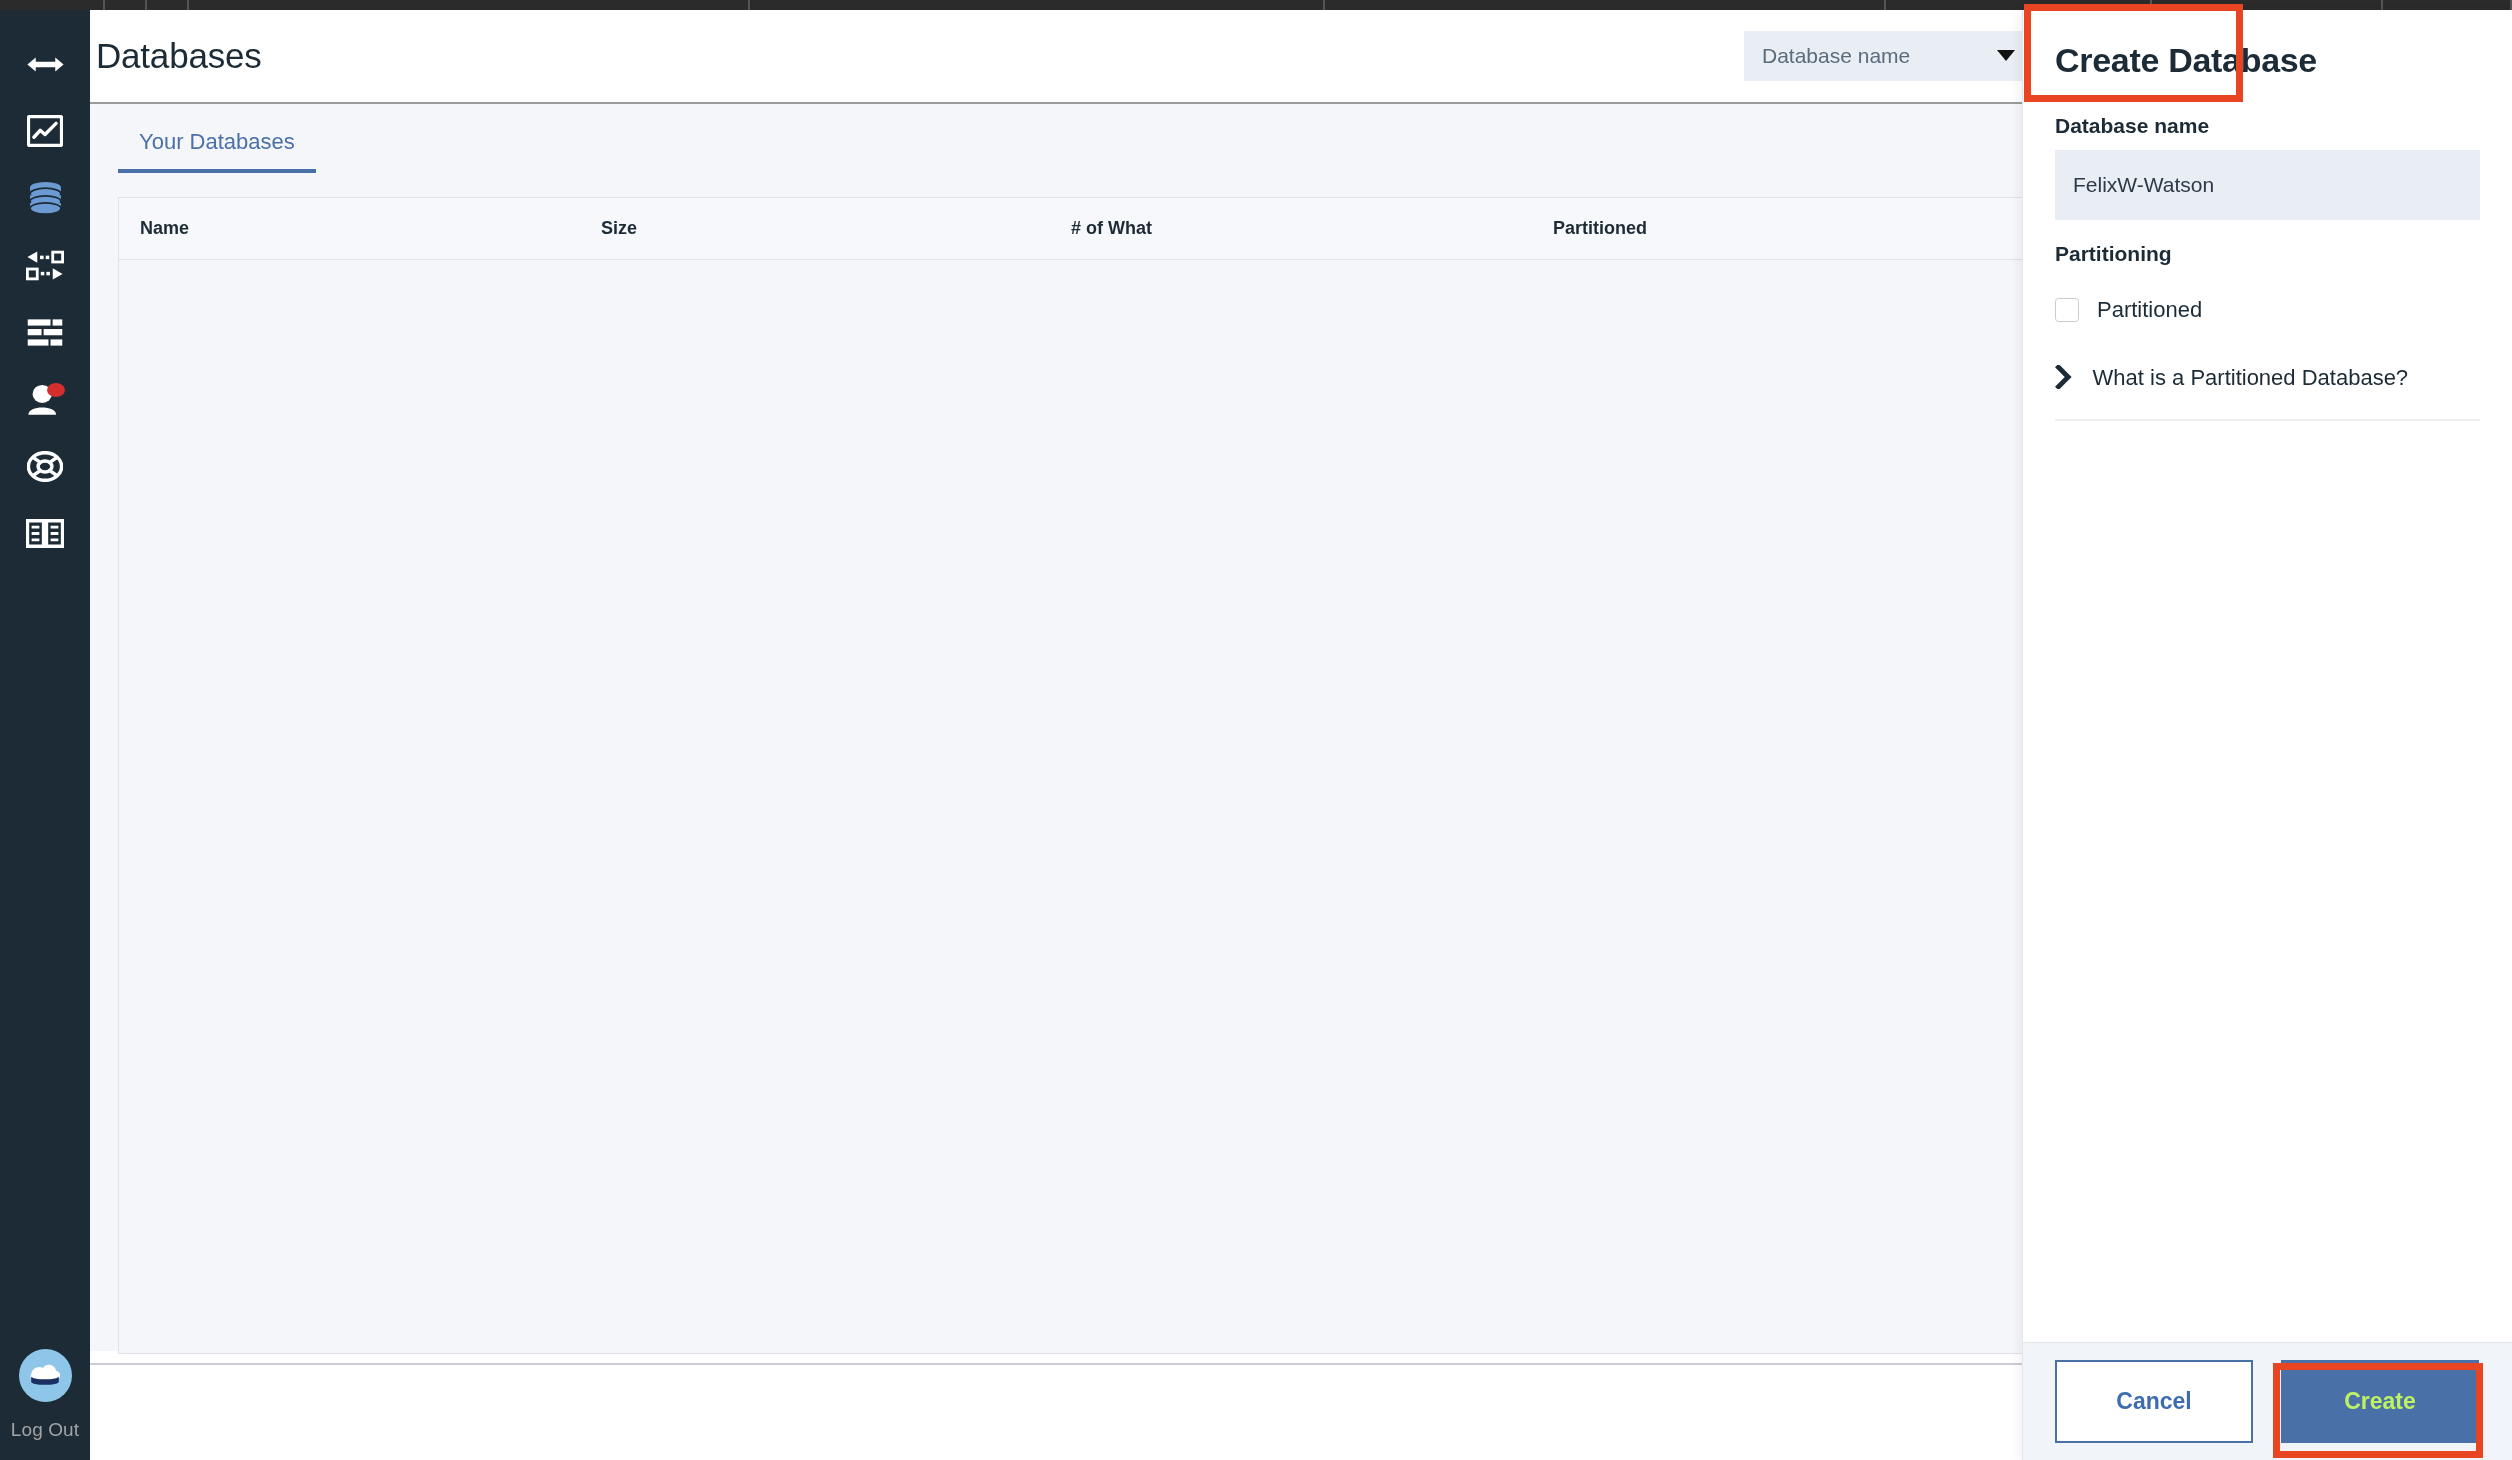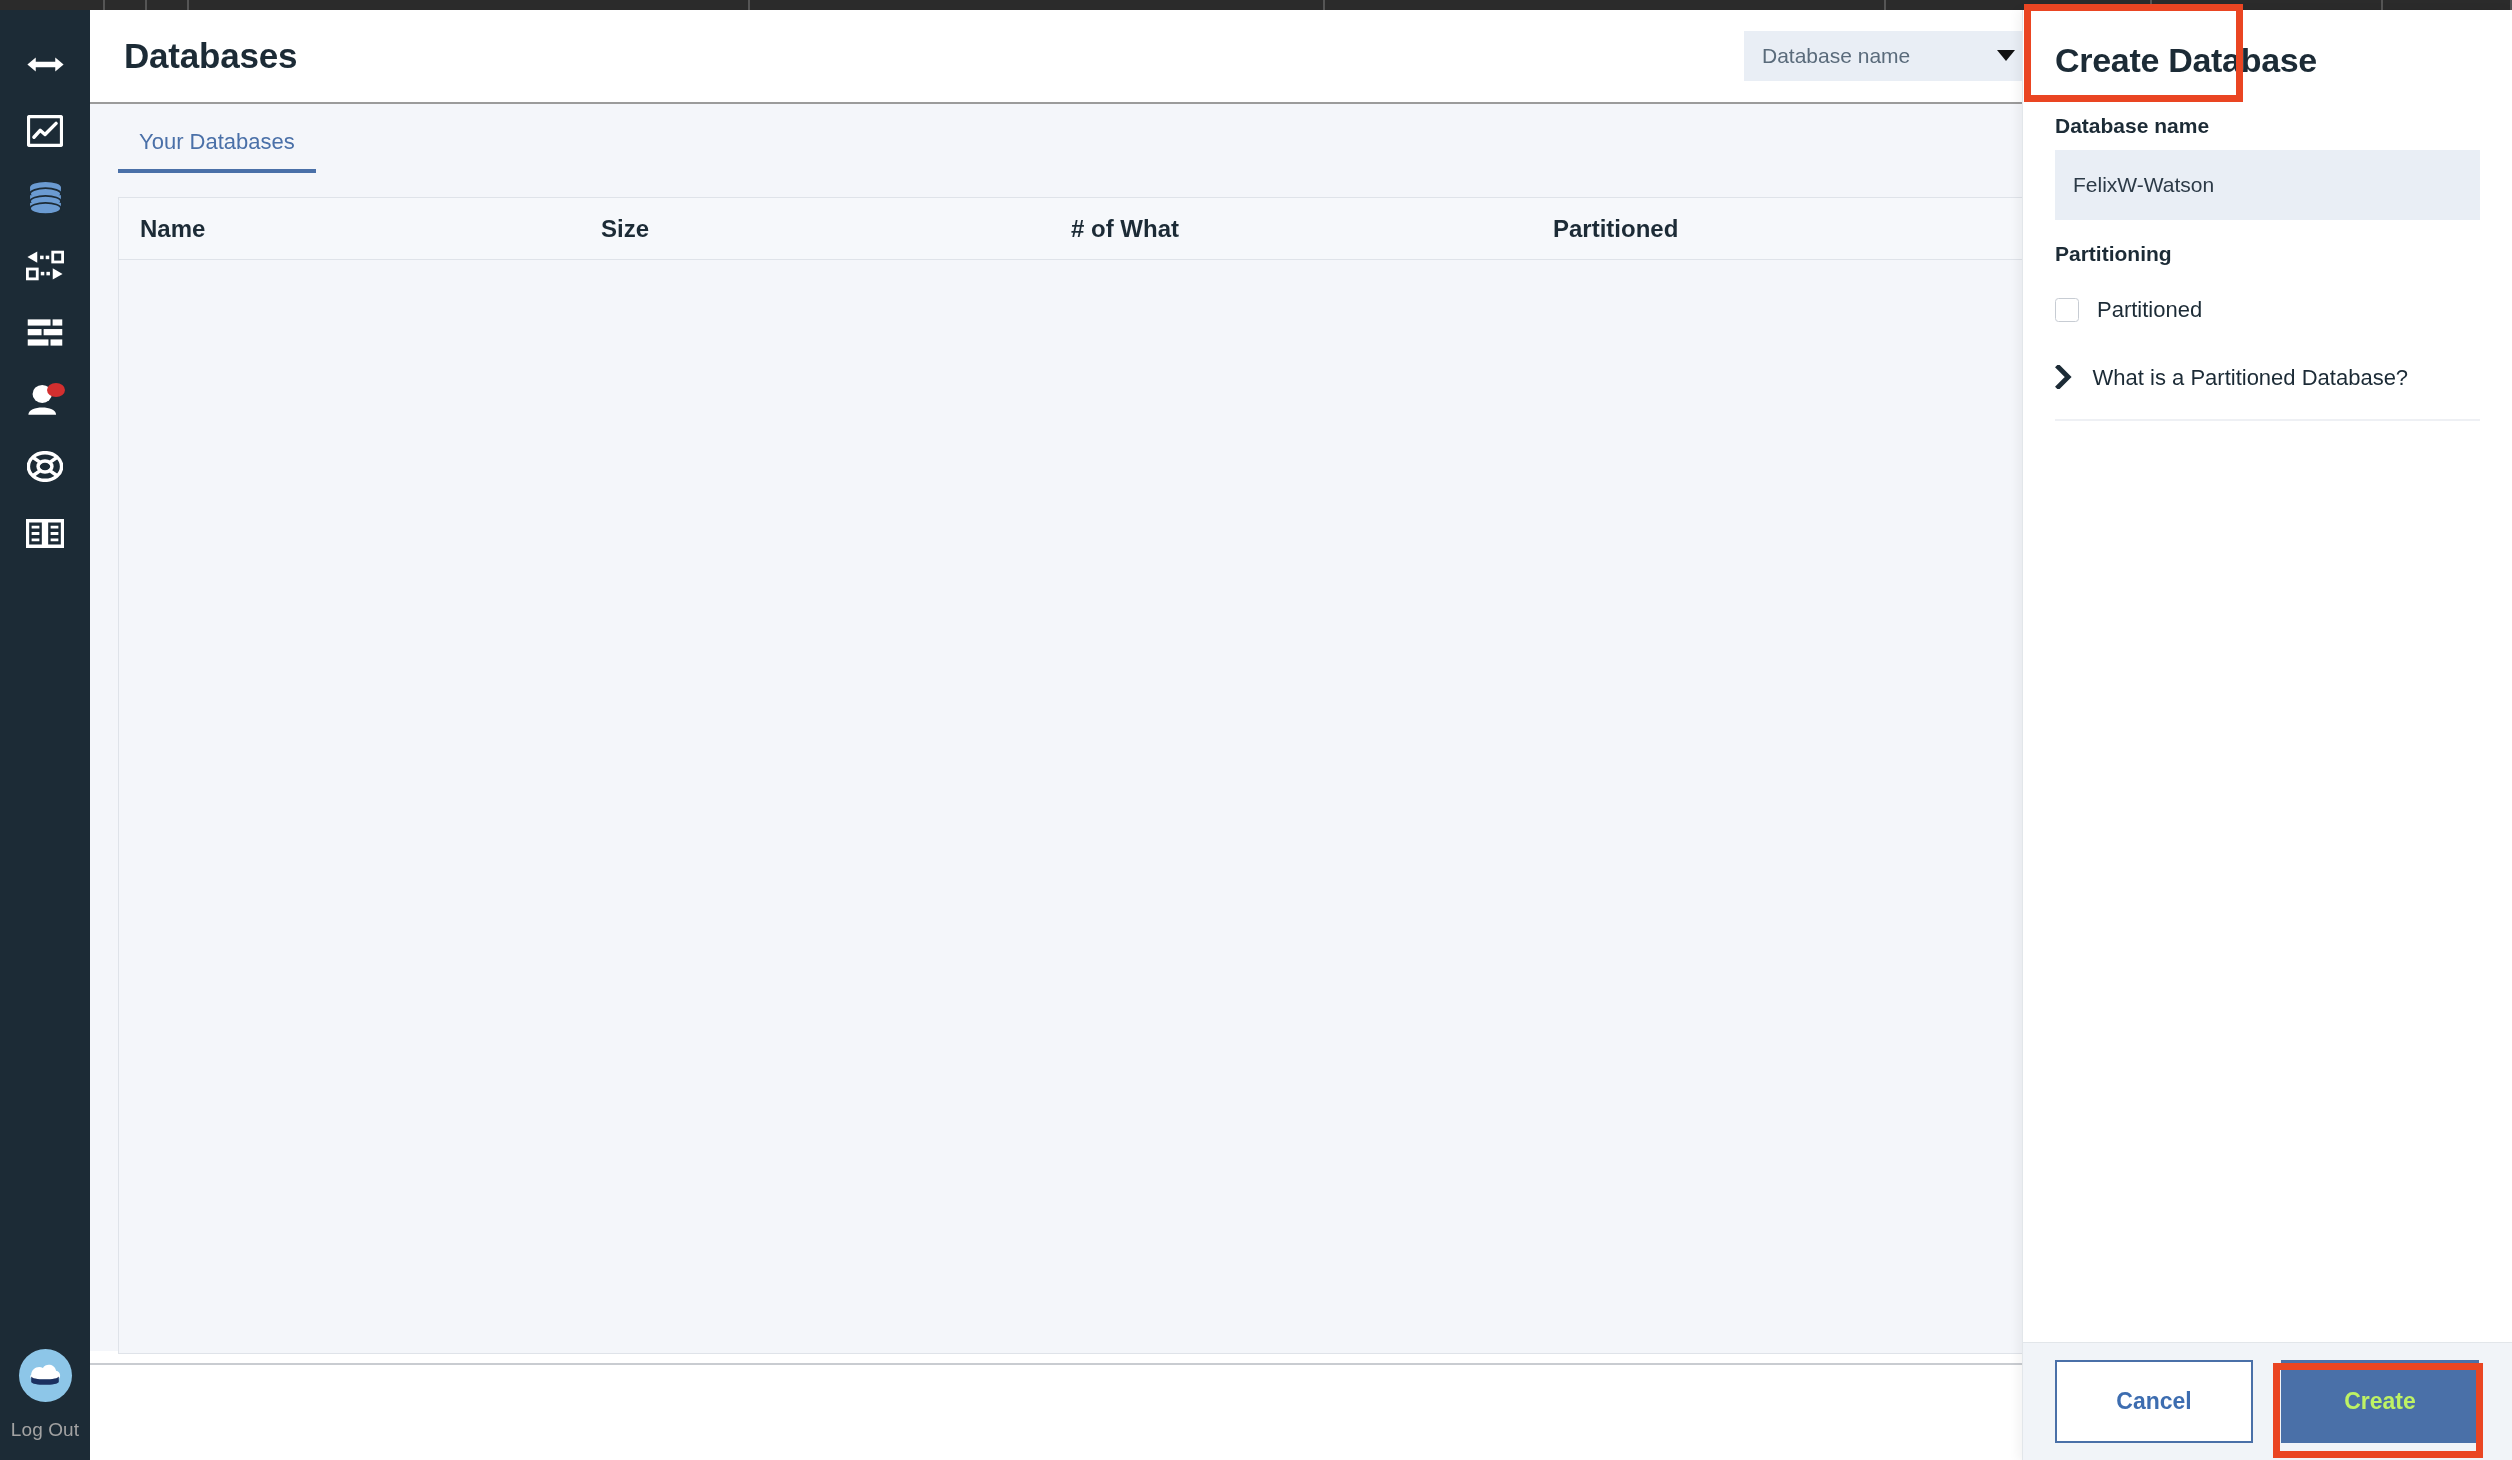--- a/index.html
+++ b/index.html
@@ -70,23 +70,23 @@
   
   #header {
     position: absolute;
     top: 9.8px; left: 90px;
     width: 2423px; height: 94px;
     background: #ffffff;
     border-bottom: 2.8px solid #9b9b9b;
     display: flex; align-items: center;
   }
   #page-title {
-    margin-left: 34px;
+    margin-left: 6px;
     font-size: 35px;
-    font-weight: 700;
+    font-weight: 400;
     color: #1c2b36;
     letter-spacing: -0.2px;
   }
   #header-right {
     margin-left: auto;
     display: flex; align-items: stretch;
     height: 91px;
   }
   #db-filter {
     align-self: center;
@@ -162,21 +162,21 @@
     border: 1.4px solid #dfe3e9;
     background: #f6f8fb;
   }
   #db-table-head {
     display: flex;
     height: 62px;
     align-items: center;
     border-bottom: 1.4px solid #dfe3e9;
   }
   .th {
-    font-size: 24px;
+    font-size: 18px;
     font-weight: bold;
     color: #1c2b36;
   }
   #th-name { width: 482px; padding-left: 21px; }
   #th-size { width: 470px; }
   #th-docs { width: 482px; }
   #th-part  { flex: 1; }
   #db-table-body { height: 1093px; background: #f4f6fa; }
 
   

